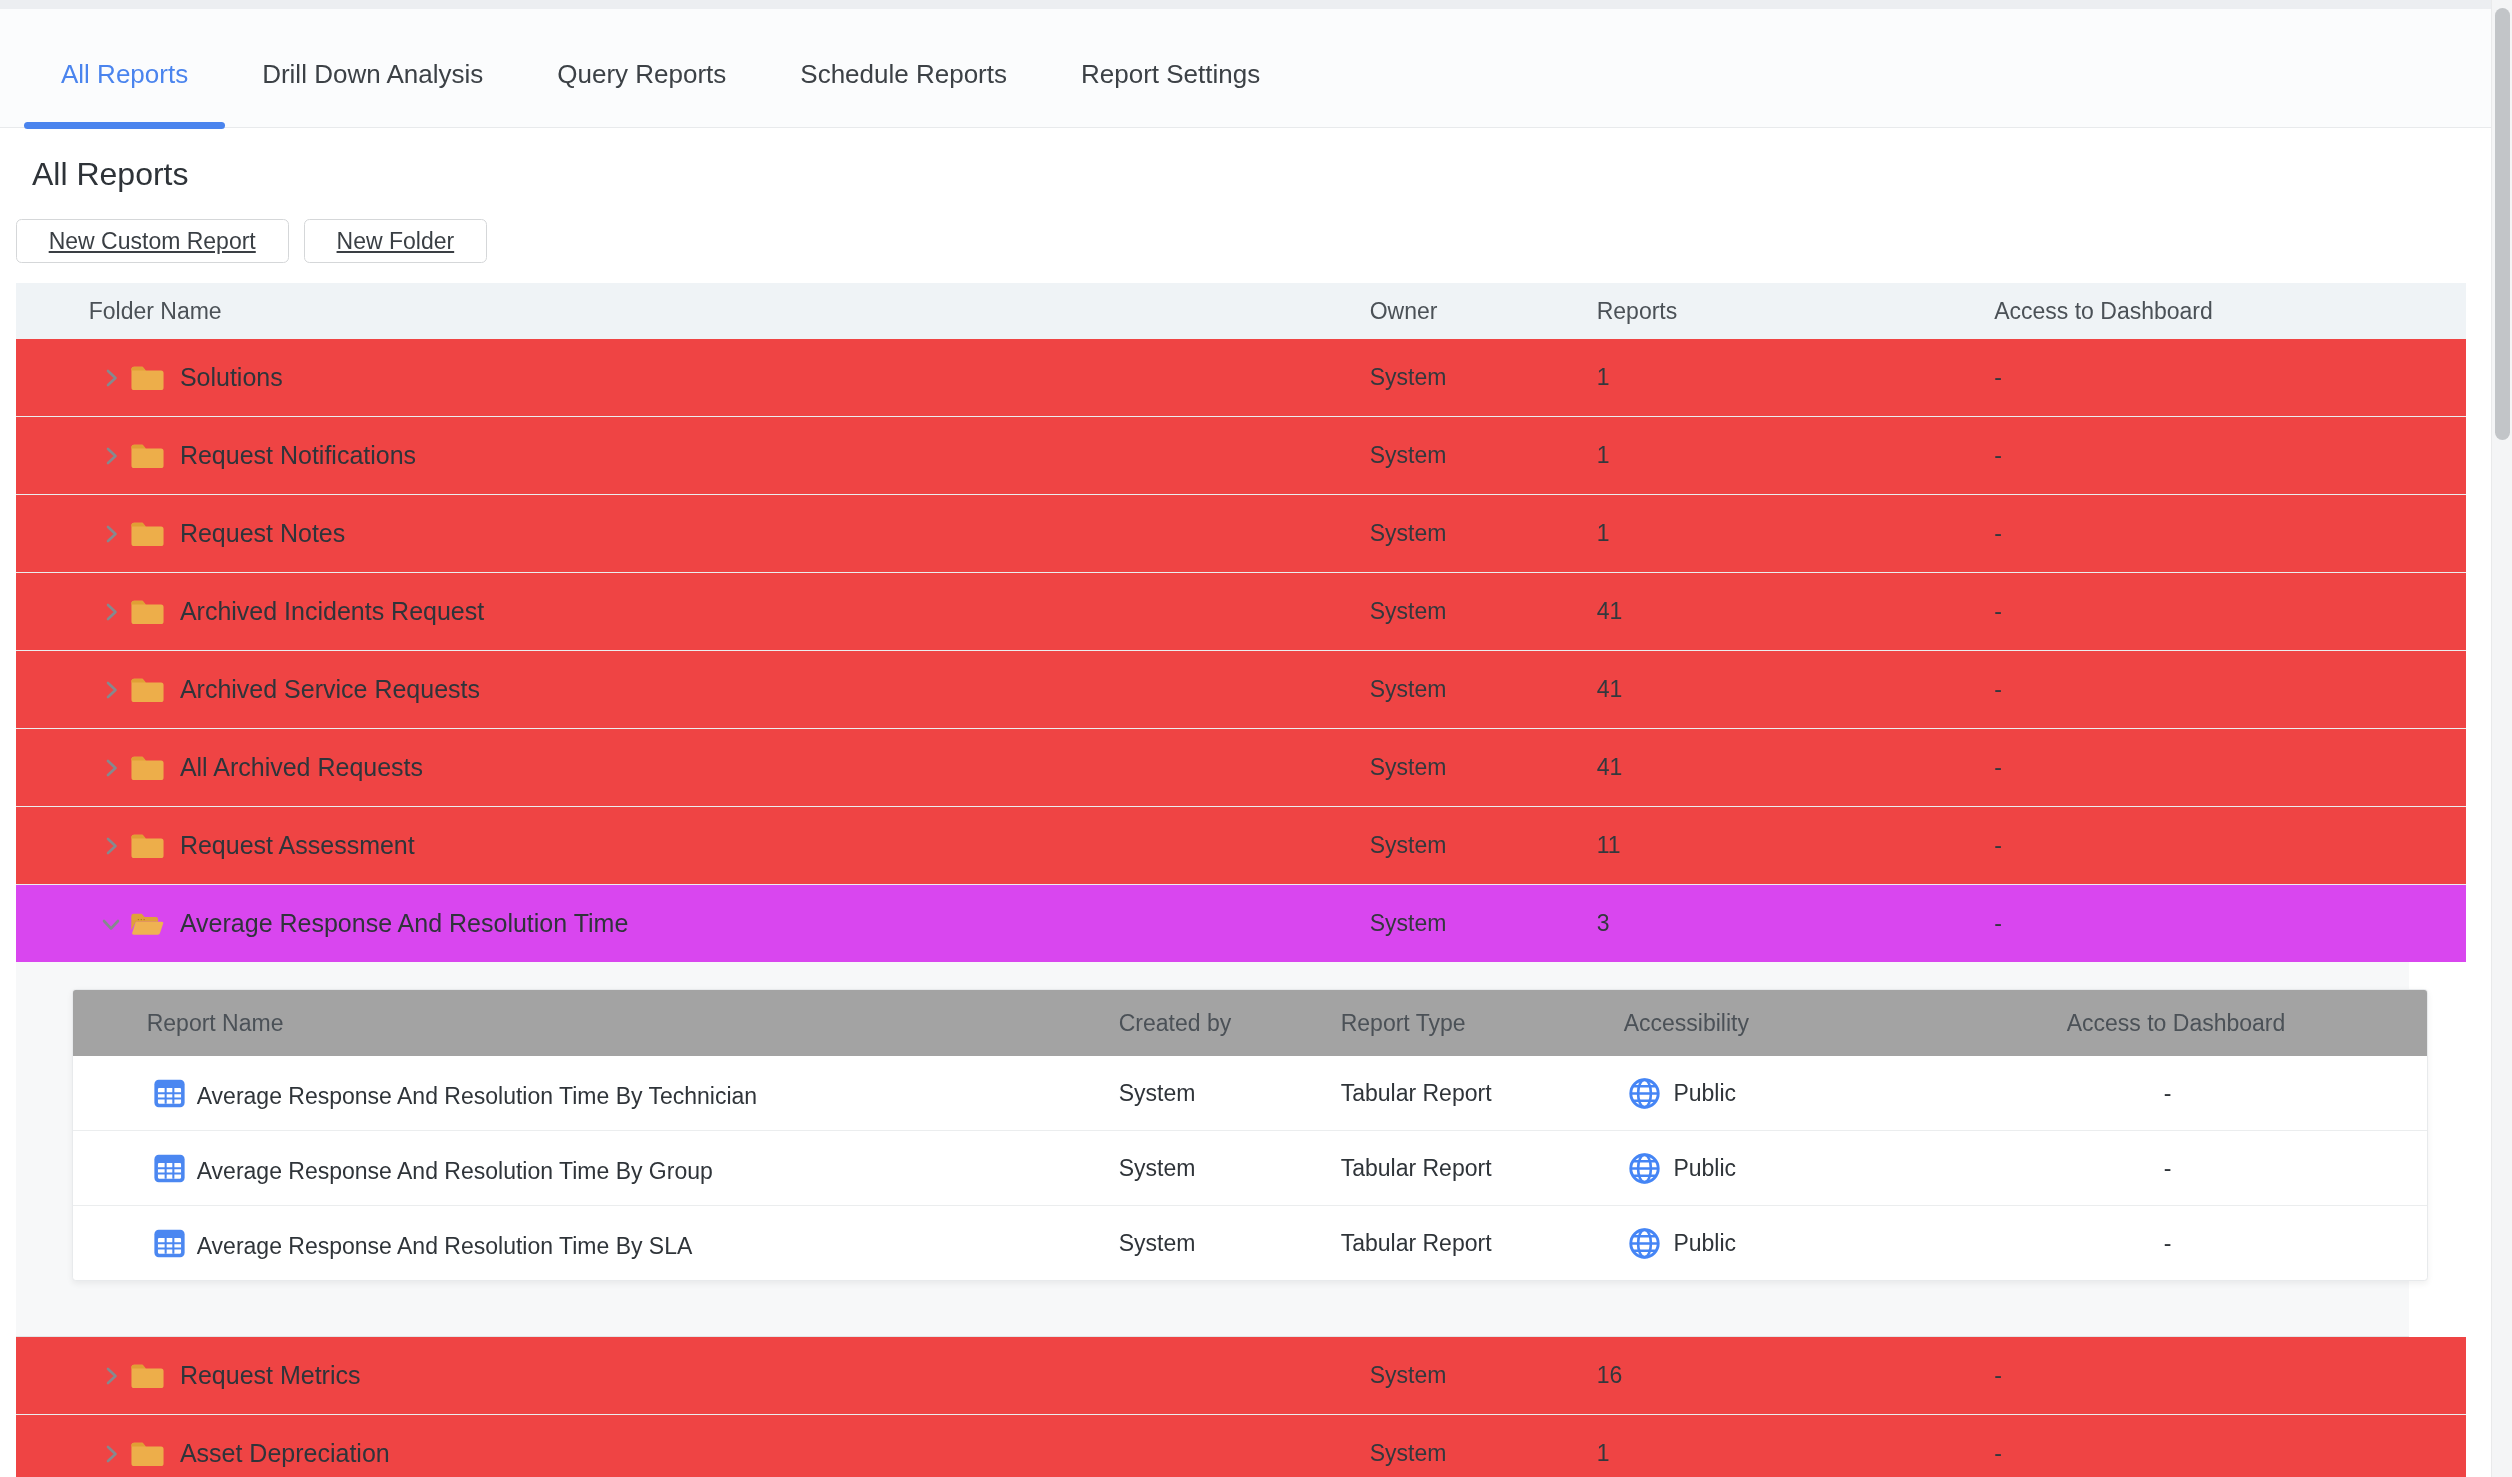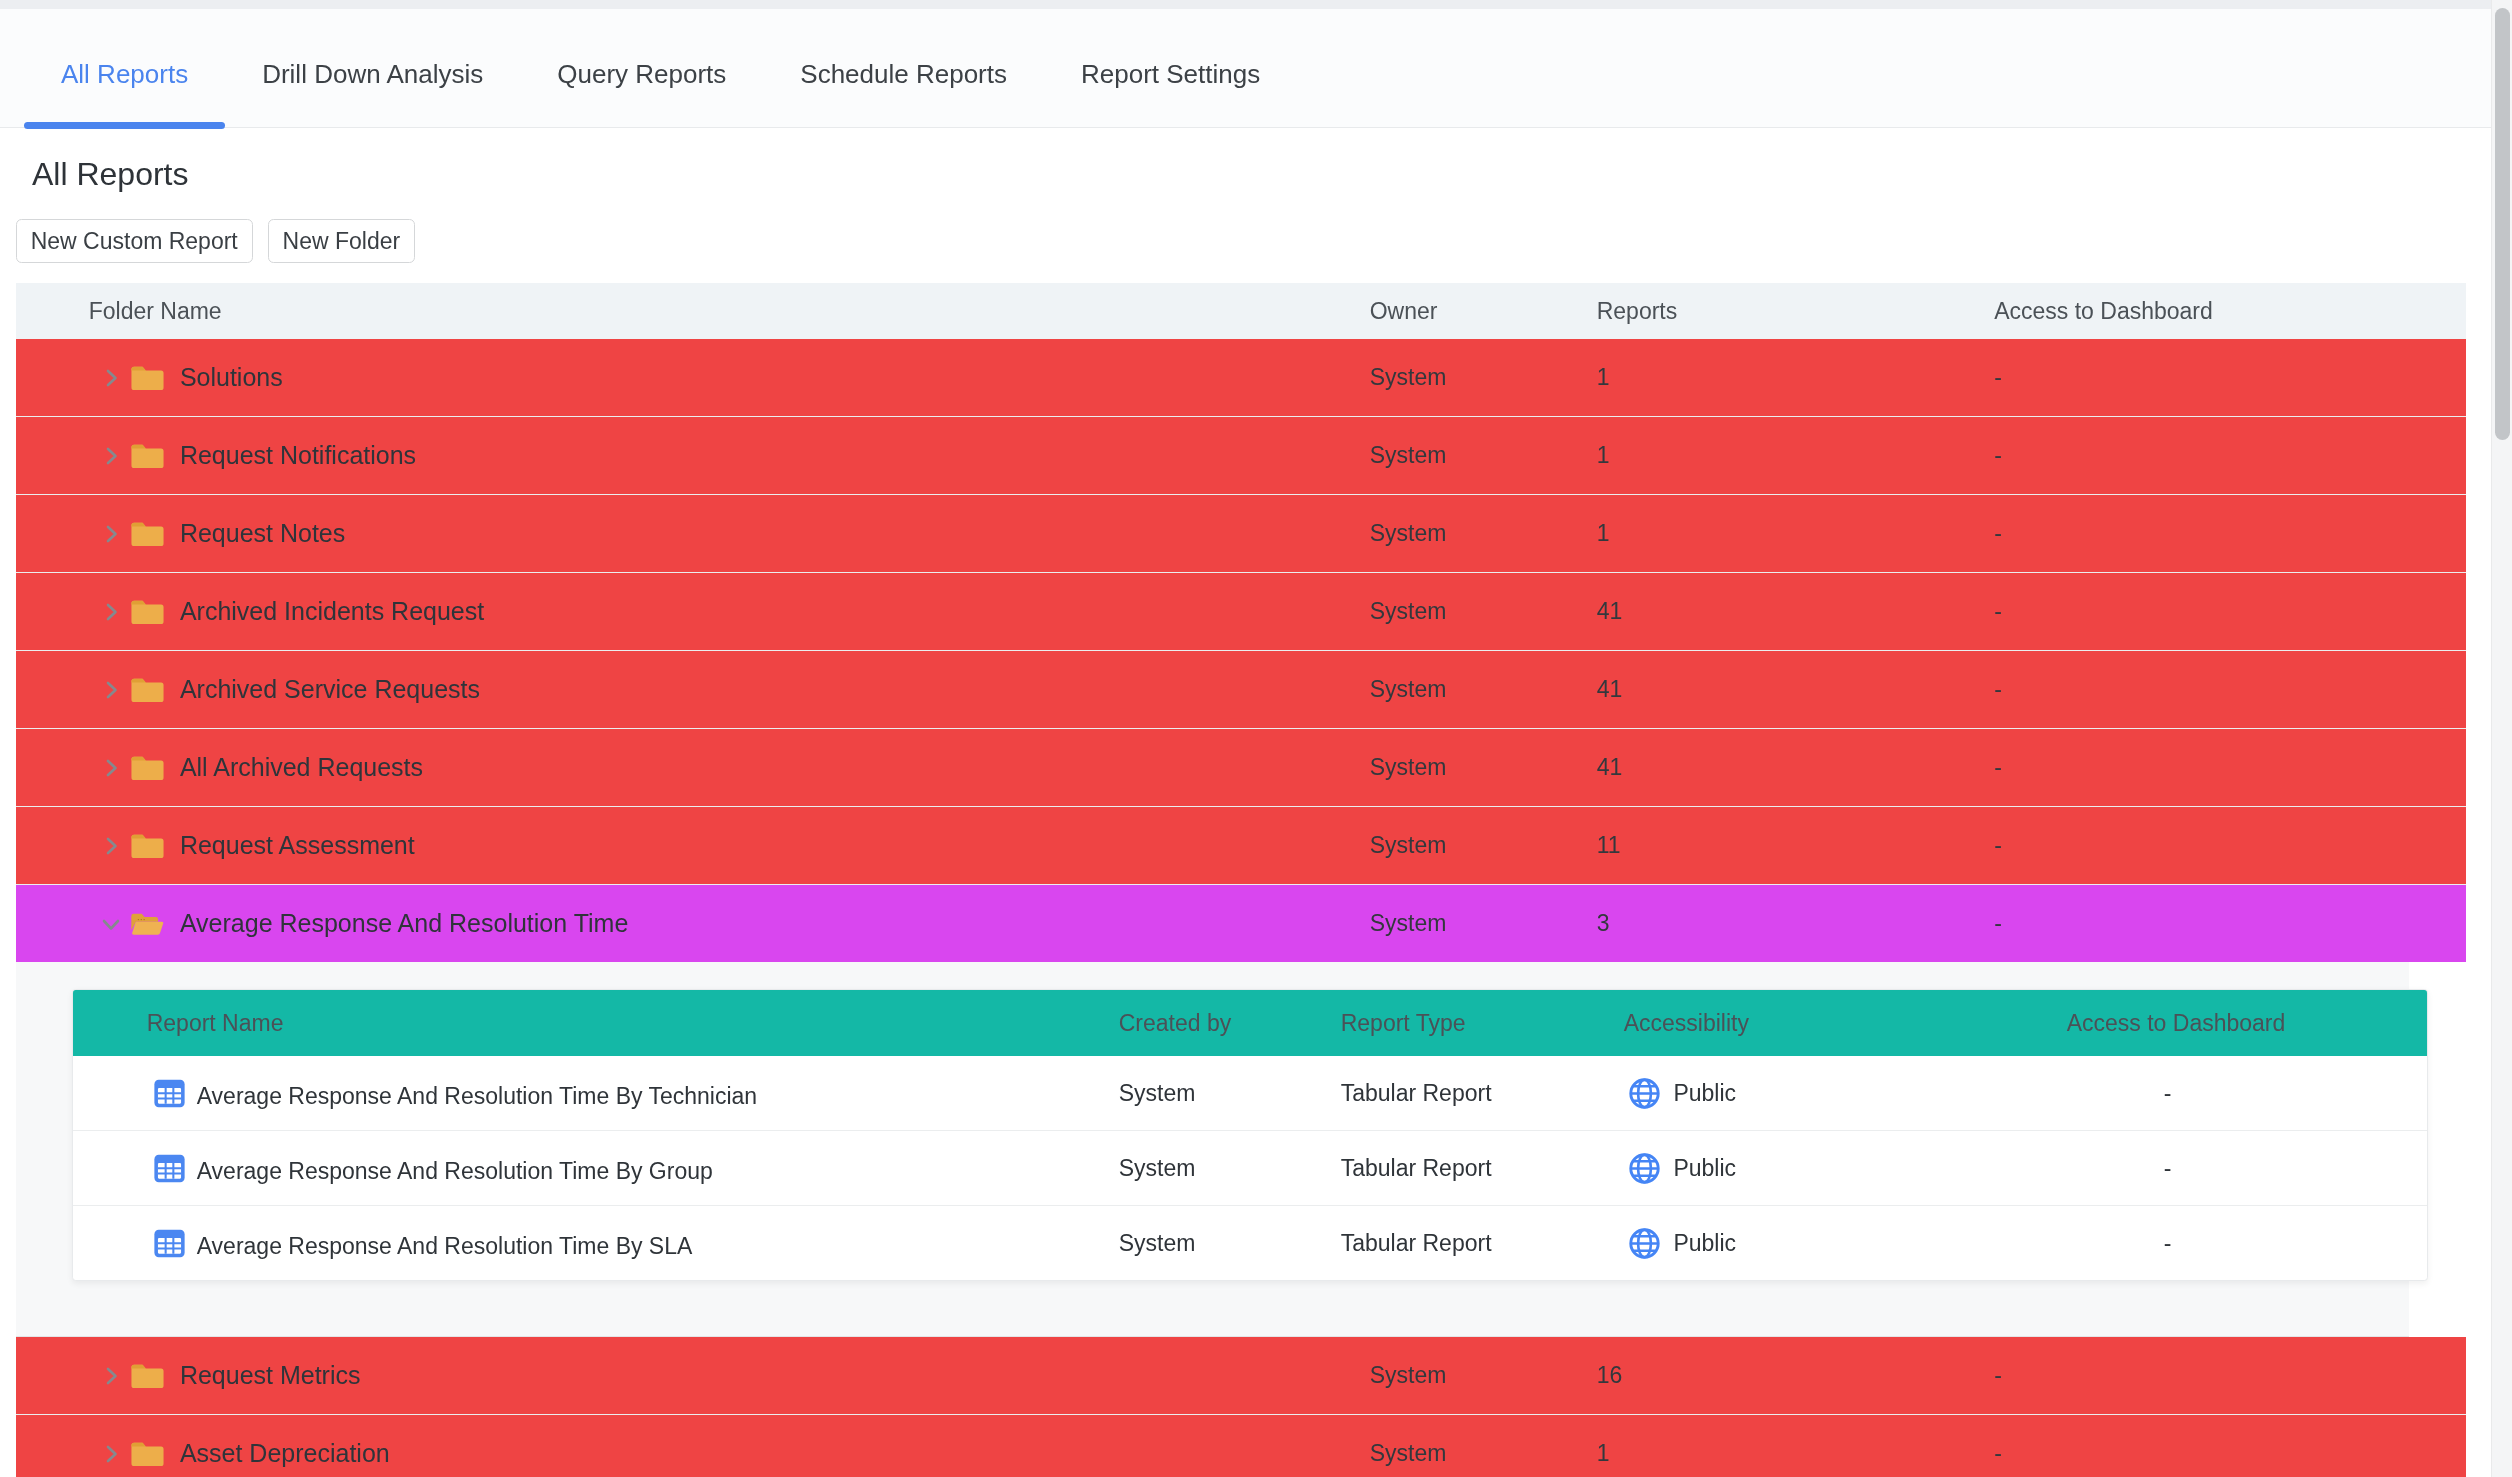--- a/index.html
+++ b/index.html
@@ -23,23 +23,24 @@
   }
   .tab.active{color:#4a84ee;}
   .tab.active .underline{
     position:absolute;left:0;right:0;bottom:-1.8px;height:6.5px;background:#4a84ee;border-radius:3.7px;
   }
   
   .content{width:2465px;}
   .page-title{font-size:32px;font-weight:500;color:#2e3338;margin:28px 0 0 32px;line-height:37px;}
   .toolbar{margin:26px 0 0 15.7px;display:flex;gap:14.8px;}
   .btn{
-    height:44px;padding:0 14px;background:#ffffff;border:0.9px solid #d5d7d9;border-radius:5.5px;
+    height:44px;padding:0 32px;background:#ffffff;border:0.9px solid #d5d7d9;border-radius:5.5px;
     font-size:23px;color:#3a3f44;display:flex;align-items:center;cursor:pointer;
     font-family:"Liberation Sans", sans-serif;
+    text-decoration:underline;
   }
   
   .ftable{margin:20px 0 0 15.7px;width:2450px;}
   .fhead,.frow{display:grid;grid-template-columns:1354px 227px 379px 489px;align-items:center;}
   .fhead{height:56px;background:#eff3f6;font-size:23px;color:#4b5157;}
   .fhead .c1{padding-left:73px;}
   .frow{height:77px;border-bottom:0.9px solid #ebedee;font-size:23px;background:#ef4444;}
   .frow .c1{display:flex;align-items:center;padding-left:83px;font-size:25px;color:#2f343a;}
   .frow .c4,.fhead .c4{padding-left:18.5px;}
   .frow .c4{padding-left:18.5px;color:#33383d;}
@@ -48,21 +49,21 @@
   
   .expand-section{
     background:#f7f8f9;border-bottom:0.9px solid #e3e5e7;
     padding:27px 0 55px 56px;margin-left:15.7px;width:2393px;box-sizing:border-box;
   }
   .rtable{
     width:2354px;background:#ffffff;border:0.9px solid #e8eaec;border-radius:3.7px;
     box-shadow:0 2.8px 6.5px rgba(0,0,0,0.06);overflow:hidden;
   }
   .rhead,.rrow{display:grid;grid-template-columns:1046px 222px 283px 443px 358px;align-items:center;}
-  .rhead{height:66px;background:#14b8a6;font-size:23px;color:#4b5157;}
+  .rhead{height:66px;background:#a3a3a3;font-size:23px;color:#4b5157;}
   .rhead .c1{padding-left:74px;}
   .rrow{height:74px;border-top:0.9px solid #ebedee;font-size:23px;color:#2f3439;}
   .rrow .c1{display:flex;align-items:flex-end;padding-left:80px;}
   .ricon{width:33px;height:33px;flex:0 0 33px;margin-right:11px;display:flex;align-items:center;}
   .acc{display:flex;align-items:center;gap:11px;padding-left:3.7px;}
   .globe{width:35px;height:35px;display:flex;align-items:center;}
   .rrow .c5{padding-left:97px;}
   
   .scrollbar{position:absolute;top:0;right:0;width:20px;height:1477px;background:#f4f5f6;border-left:0.9px solid #e9eaeb;}
   .scroll-thumb{position:absolute;left:2.8px;top:8.3px;width:14.8px;height:432px;background:#c2c5c8;border-radius:8.3px;}

